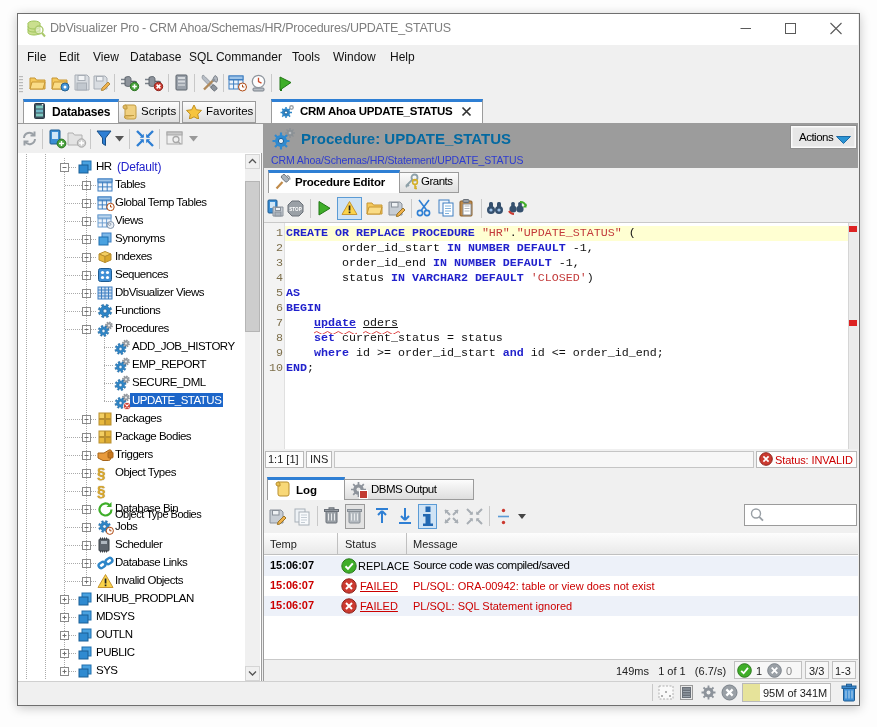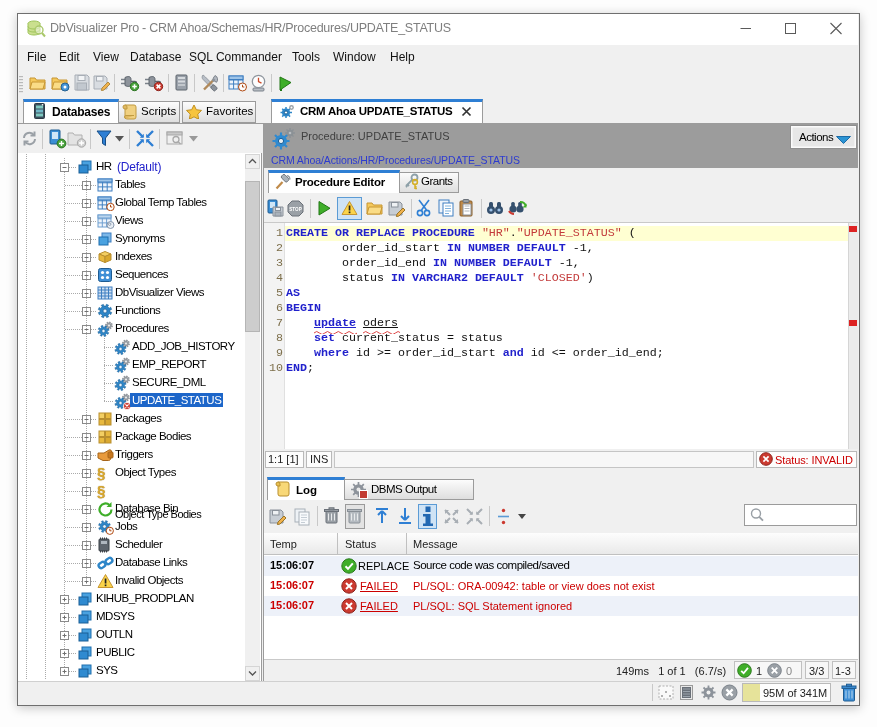--- a/index.html
+++ b/index.html
@@ -568,22 +568,22 @@
       <circle cx="19" cy="6" r="3.2"></circle>
       <path d="M19 1 v2 M19 9 v2 M14 6 h2 M22 6 h2 M15.5 2.5 l1.5 1.5 M21 8 l1.5 1.5 M22.5 2.5 L21 4 M17 8 l-1.5 1.5" stroke="#8b9196" stroke-width="1.4"></path>
     </g>
     <circle cx="19" cy="6" r="1.3" fill="#b9bdc1"></circle>
     <g fill="#2f8ad0">
       <circle cx="10" cy="14" r="6"></circle>
       <path d="M10 5.5 v3.5 M10 19 v3.5 M1.5 14 h3.5 M15 14 h3.5 M4 8 l2.5 2.5 M13.5 17.5 l2.5 2.5 M16 8 l-2.5 2.5 M6.5 17.5 L4 20" stroke="#2f8ad0" stroke-width="2.2"></path>
     </g>
     <circle cx="10" cy="14" r="2.6" fill="#e8eef2" stroke="#1a5f96"></circle>
   </svg>
-<div class="abs" style="left:301px;top:130px;font-size:11px;font-weight:normal;color:#404040">Procedure: UPDATE_STATUS</div>
-<div class="abs" style="left:271px;top:154px;font-size:10.5px;letter-spacing:-0.1px;color:#2d3bd0">CRM Ahoa/Actions/HR/Procedures/UPDATE_STATUS</div>
+<div class="abs" style="left:301px;top:130px;font-size:15px;font-weight:bold;color:#0369a1">Procedure: UPDATE_STATUS</div>
+<div class="abs" style="left:271px;top:154px;font-size:10.5px;letter-spacing:-0.1px;color:#2d3bd0">CRM Ahoa/Schemas/HR/Statement/UPDATE_STATUS</div>
 <div class="abs" style="left:790px;top:125px;width:67px;height:24px;background:#e7e7e7;border:1px solid #8f8f8f;box-shadow:inset 0 0 0 1.5px #fbfbfb;box-sizing:border-box"></div>
 <div class="abs" style="left:799px;top:131px;font-size:11.5px;letter-spacing:-0.5px;color:#000">Actions</div>
 <svg class="abs" style="left:836px;top:136px" width="15" height="8">
     <path d="M0.5 0.5 h14 l-7 7 z" fill="#2b94d4" stroke="#1c6ca8"></path>
   </svg>
 <div class="abs" style="left:264px;top:168px;width:594px;height:25px;background:#f0f0f0"></div>
 <div class="abs" style="left:399px;top:172px;width:60px;height:21px;background:linear-gradient(#fcfcfc,#dedede);border:1px solid #9b9b9b;box-sizing:border-box"></div>
 <svg class="abs" style="left:404px;top:173px" width="17" height="18" viewBox="0 0 17 18">
     <circle cx="10.5" cy="4.5" r="3" fill="none" stroke="#8da0a8" stroke-width="1.8"></circle>
     <path d="M8.3 6.7 L2 13 M3.5 11.5 l1.5 1.5 M2 13 l1.2 1.2" stroke="#8da0a8" stroke-width="1.8"></path>

